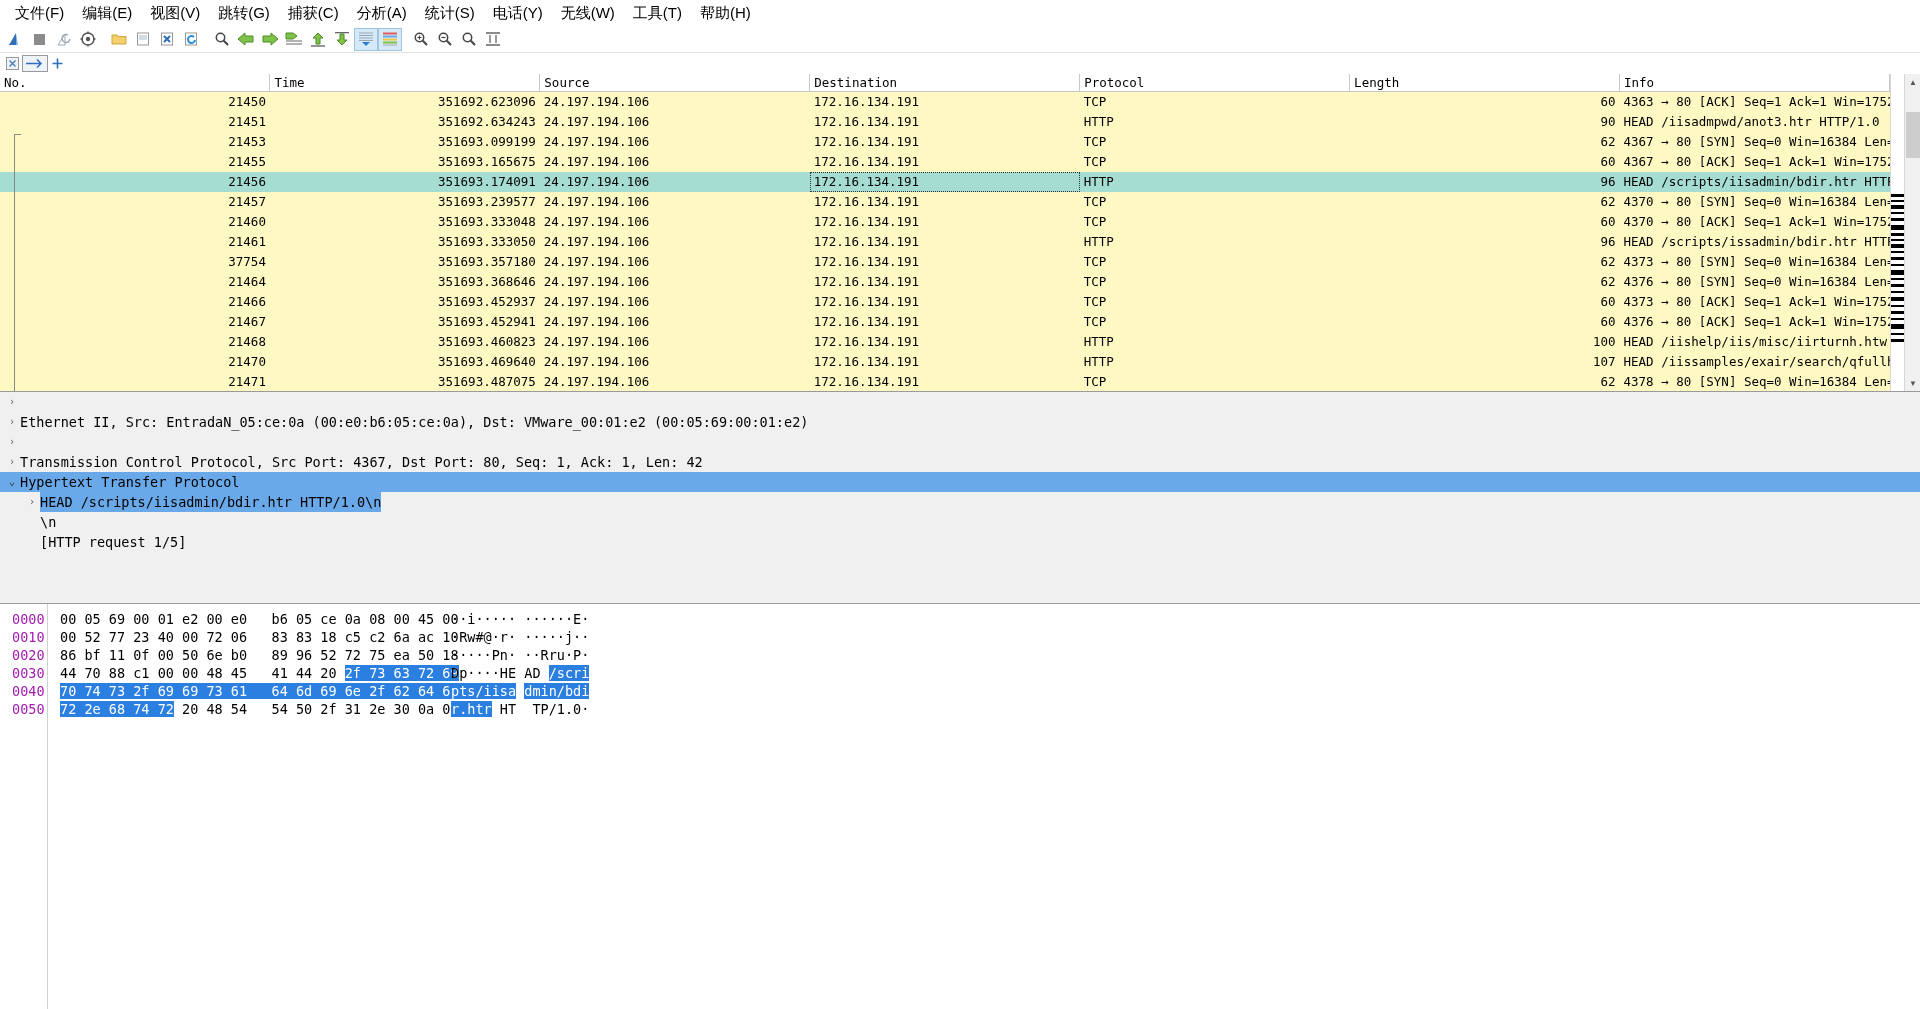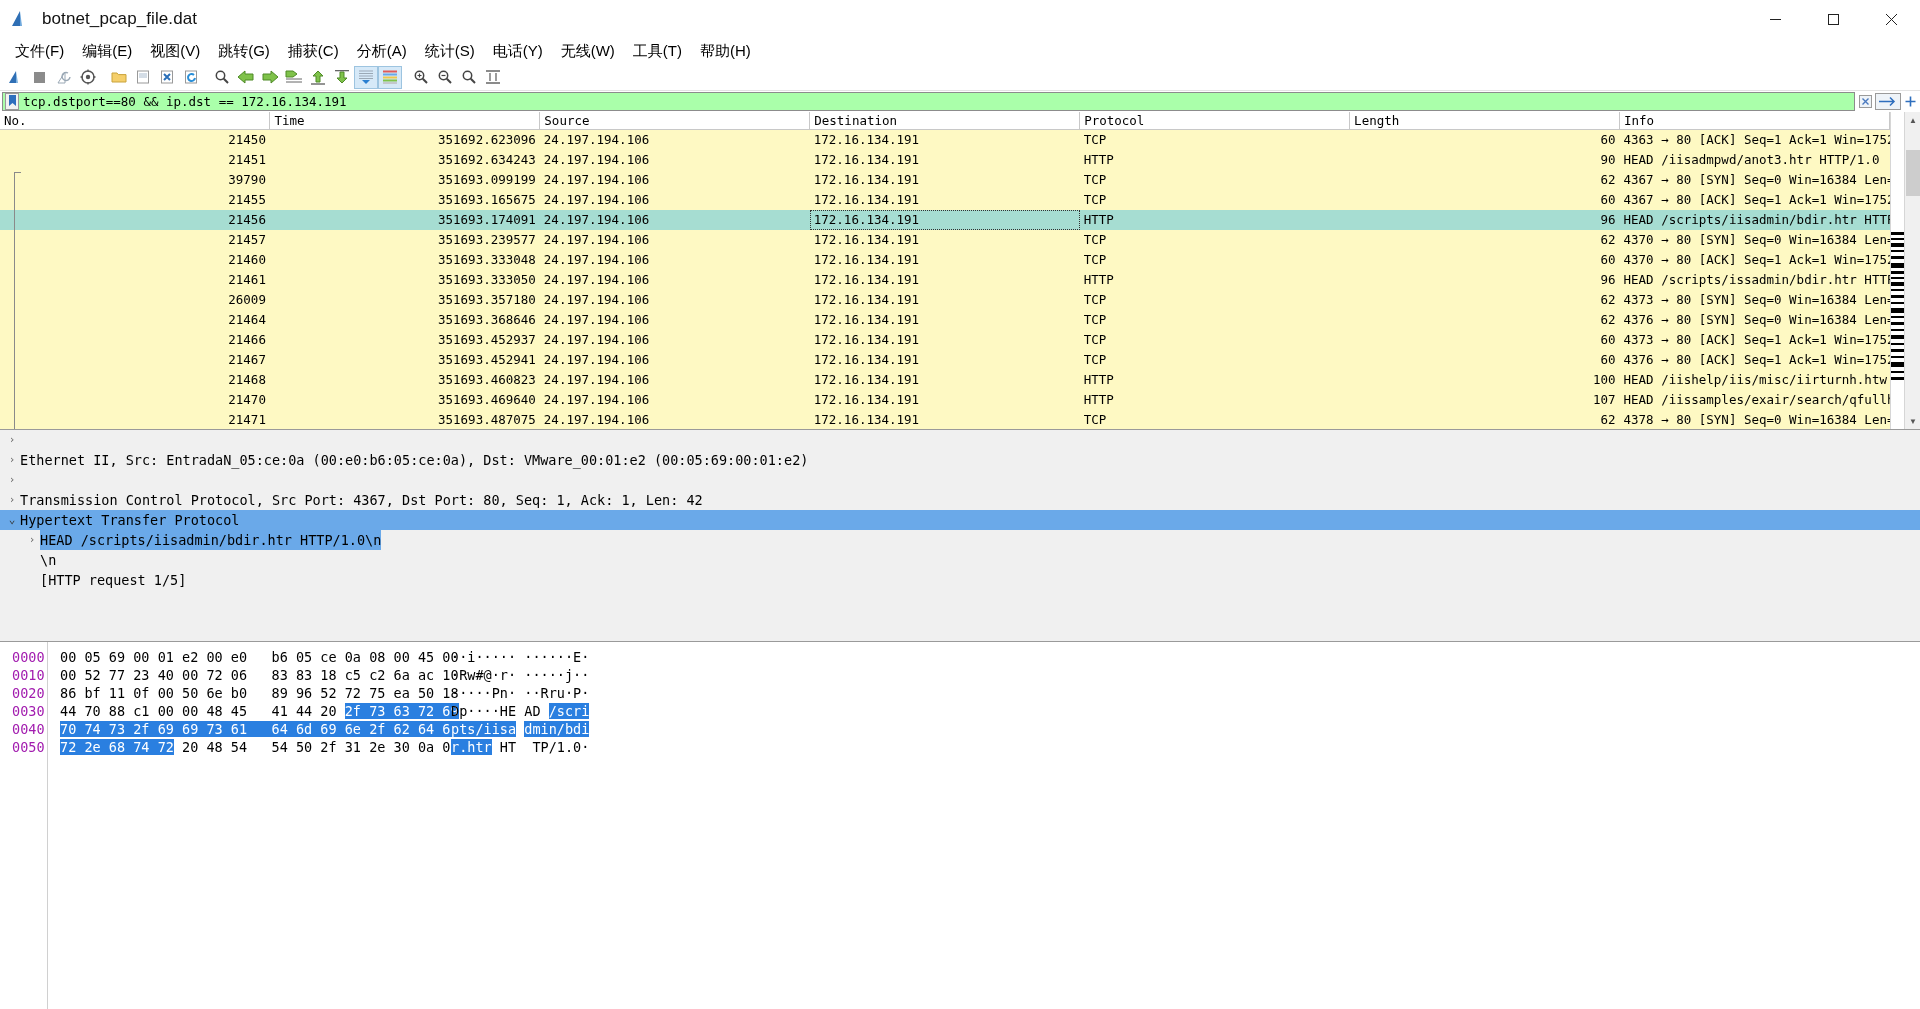--- a/index.html
+++ b/index.html
@@ -121,48 +121,20 @@
   .hex-bytes { width: 395px; padding-left: 4px; color:#000; }
   .hex-ascii { color:#000; }
   .hb { background:#2a7fe0; color:#fff; }
   .hex-divider { position:absolute; left:47px; top:0; bottom:0; width:1px; background:#d0d0d0; }
 </style>
 </head>
 <body>
 
 <div class="app">
 
-  <div class="titlebar">
-    <div class="title-left">
-      <span class="shark-logo">
-        <svg width="22" height="22" viewBox="0 0 22 22">
-          <path d="M2 18 L10 3 L10 18 Z" fill="#2f6fb5"></path>
-          <path d="M10 3 L10 18 L12 18 Z" fill="#6fa8dc"></path>
-        </svg>
-      </span>
-      <span class="title-text">botnet_pcap_file.dat</span>
-    </div>
-    <div class="win-controls">
-      <div class="win-btn">
-        <svg width="11" height="11" viewBox="0 0 11 11">
-            <rect x="0" y="5" width="11" height="1" fill="#222"></rect>
-          </svg>
-      </div>
-      <div class="win-btn">
-        <svg width="11" height="11" viewBox="0 0 11 11">
-            <rect x="0.5" y="0.5" width="10" height="10" fill="none" stroke="#222"></rect>
-          </svg>
-      </div>
-      <div class="win-btn close">
-        <svg width="11" height="11" viewBox="0 0 11 11">
-            <path d="M0 0 L11 11 M11 0 L0 11" stroke="#222" stroke-width="1" fill="none"></path>
-          </svg>
-      </div>
-    </div>
-  </div>
 
   <div class="menubar" id="menubar">
       <div class="menu-item">文件(F)</div>
       <div class="menu-item">编辑(E)</div>
       <div class="menu-item">视图(V)</div>
       <div class="menu-item">跳转(G)</div>
       <div class="menu-item">捕获(C)</div>
       <div class="menu-item">分析(A)</div>
       <div class="menu-item">统计(S)</div>
       <div class="menu-item">电话(Y)</div>
@@ -293,24 +265,20 @@
     </div>
     <div class="tb-btn">
       <svg width="16" height="15" viewBox="0 0 16 15">
           <path d="M1 1 h14 M1 13 h14" stroke="#666" stroke-width="1.3"></path>
           <path d="M5 3 v8 M11 3 v8" stroke="#666" stroke-width="1.3"></path>
         </svg>
     </div>
   </div>
 
   <div class="filterbar">
-    <div class="filter-input" title="应用显示过滤器 …… &lt;Ctrl-/&gt;">
-      <span class="bookmark-ico"></span>
-      <span class="filter-text">tcp.dstport==80 &amp;&amp; ip.dst == 172.16.134.191</span>
-    </div>
     <div class="filter-right">
       <div class="f-x">
         <svg width="13" height="13" viewBox="0 0 13 13">
             <rect x="0.5" y="0.5" width="12" height="12" fill="#eef3f8" stroke="#9a9a9a"></rect>
             <path d="M3.5 3.5 L9.5 9.5 M9.5 3.5 L3.5 9.5" stroke="#4a79bf" stroke-width="1.4"></path>
           </svg>
       </div>
       <div class="f-arrow">
         <svg width="20" height="11" viewBox="0 0 20 11">
             <path d="M1 5.5 h15 M12 1.5 L16 5.5 L12 9.5" stroke="#2e6ebd" stroke-width="1.5" fill="none"></path>
@@ -351,21 +319,21 @@
             <tr class="prow">
               <td class="num">21451</td>
               <td class="time">351692.634243</td>
               <td class="src">24.197.194.106</td>
               <td class="dst">172.16.134.191</td>
               <td class="prot">HTTP</td>
               <td class="len">90</td>
               <td class="info">HEAD /iisadmpwd/anot3.htr HTTP/1.0</td>
             </tr>
             <tr class="prow">
-              <td class="num">39790</td>
+              <td class="num">21453</td>
               <td class="time">351693.099199</td>
               <td class="src">24.197.194.106</td>
               <td class="dst">172.16.134.191</td>
               <td class="prot">TCP</td>
               <td class="len">62</td>
               <td class="info">4367 → 80 [SYN] Seq=0 Win=16384 Len=0 MSS=1460 SACK_PERM=1</td>
             </tr>
             <tr class="prow">
               <td class="num">21455</td>
               <td class="time">351693.165675</td>
@@ -405,21 +373,21 @@
             <tr class="prow">
               <td class="num">21461</td>
               <td class="time">351693.333050</td>
               <td class="src">24.197.194.106</td>
               <td class="dst">172.16.134.191</td>
               <td class="prot">HTTP</td>
               <td class="len">96</td>
               <td class="info">HEAD /scripts/issadmin/bdir.htr HTTP/1.0</td>
             </tr>
             <tr class="prow">
-              <td class="num">26009</td>
+              <td class="num">37754</td>
               <td class="time">351693.357180</td>
               <td class="src">24.197.194.106</td>
               <td class="dst">172.16.134.191</td>
               <td class="prot">TCP</td>
               <td class="len">62</td>
               <td class="info">4373 → 80 [SYN] Seq=0 Win=16384 Len=0 MSS=1460 SACK_PERM=1</td>
             </tr>
             <tr class="prow">
               <td class="num">21464</td>
               <td class="time">351693.368646</td>

